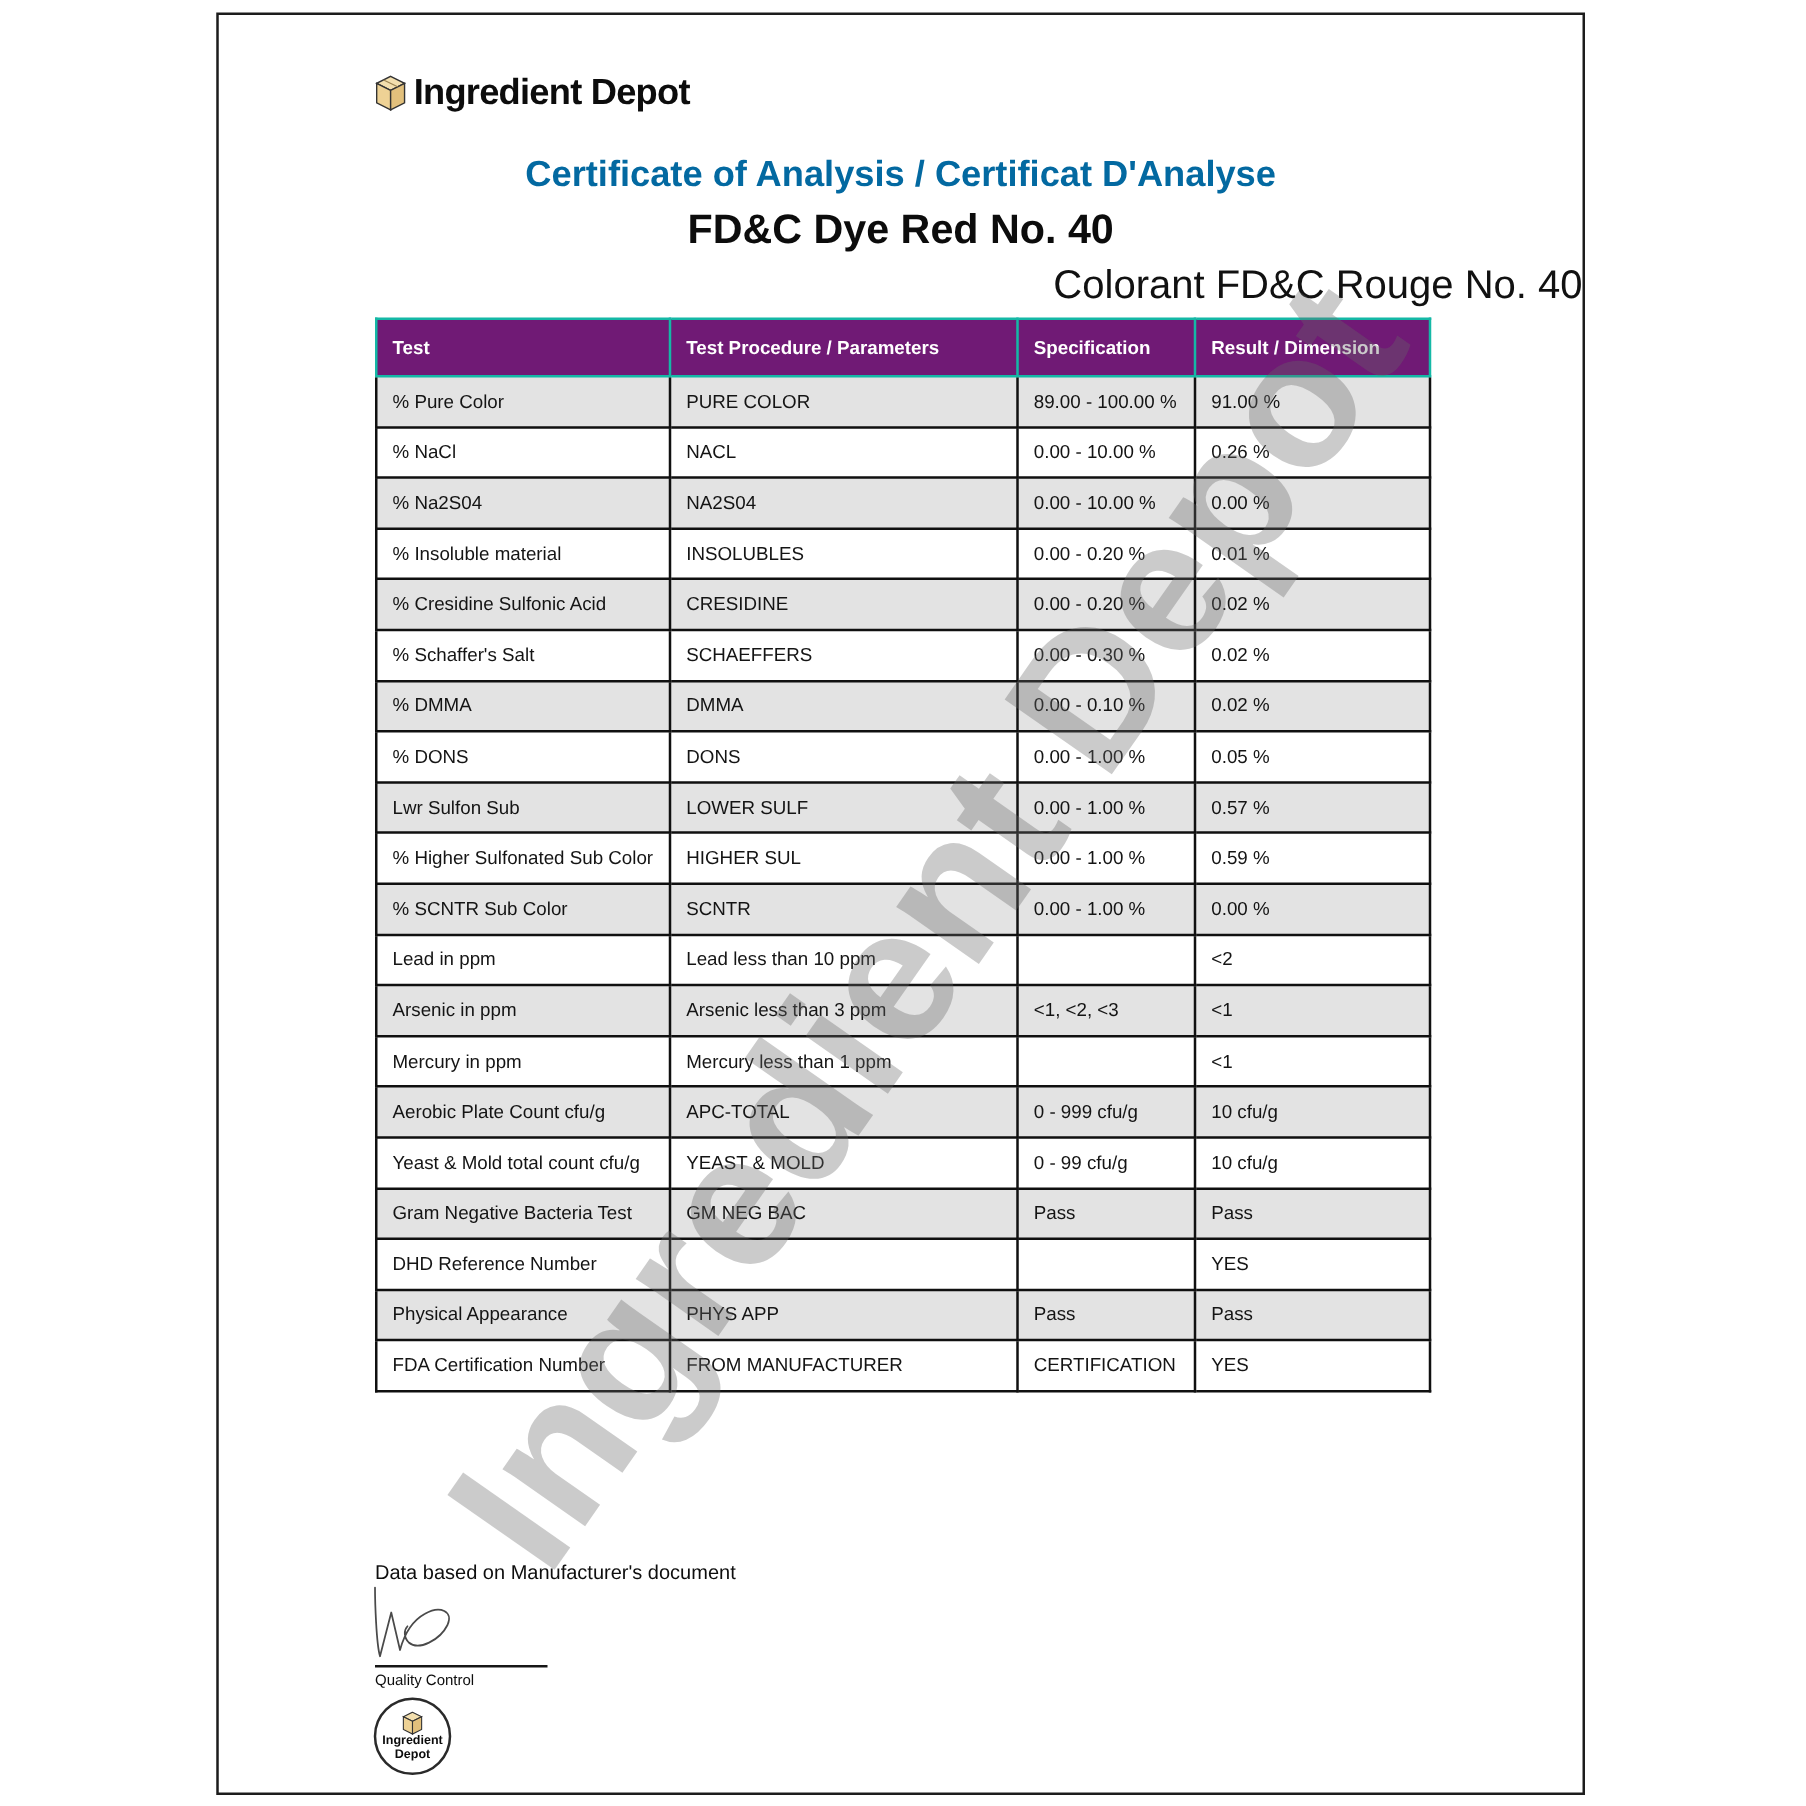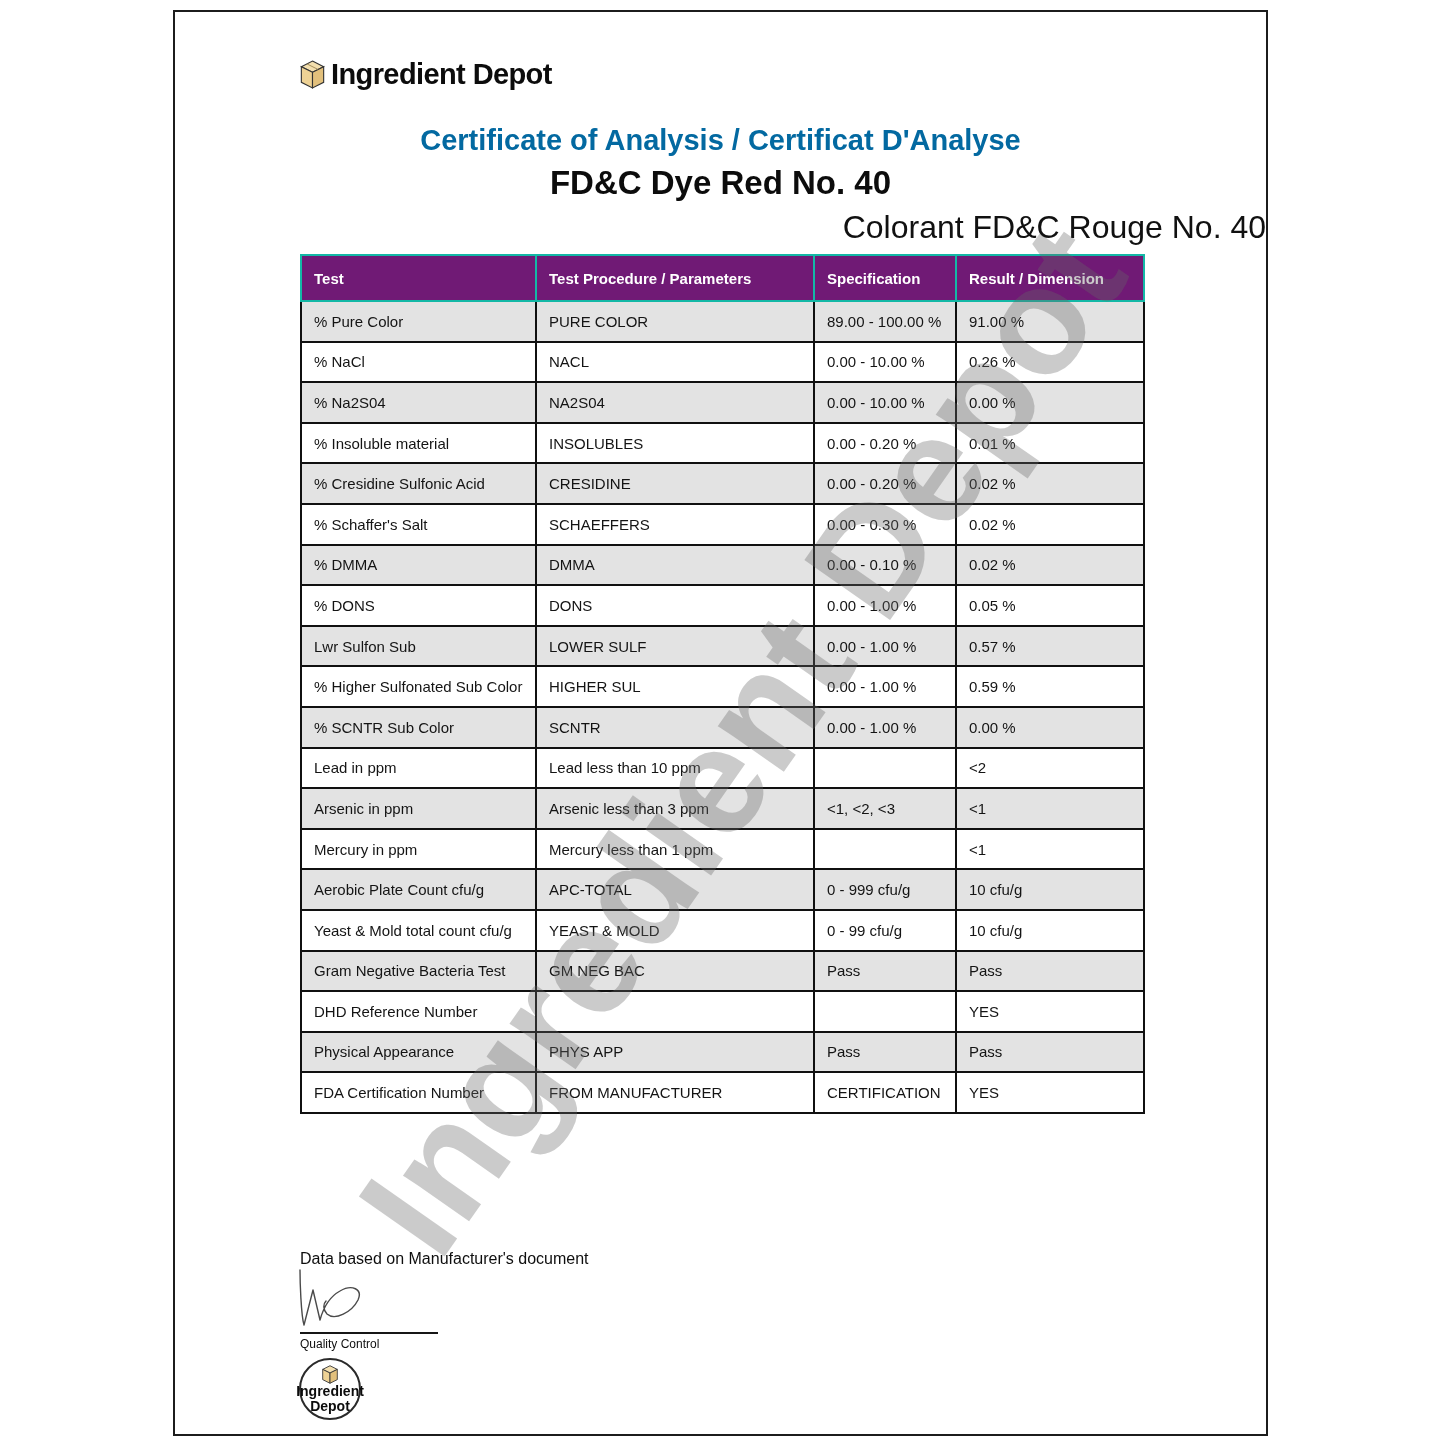--- a/index.html
+++ b/index.html
@@ -28,21 +28,21 @@
   table.coa tbody tr:nth-child(odd) td { background:#e3e3e3; }
 
   .footer-note { position:absolute; left:125px; top:1238px; font-size:16px; color:#0e0e0e;text-align:right; }
   .signature { position:absolute; left:121px; top:1255px; }
   .sig-line { position:absolute; left:125px; top:1320px; width:138px; border-top:2px solid #161616; }
   .sig-role { position:absolute; left:125px; top:1325px; font-size:12px; color:#0e0e0e; }
 
   .stamp { position:absolute; left:124px; top:1346px; width:62px; height:62px;
     border:2px solid #2a2a2a; border-radius:50%; background:#fff;
     display:flex; flex-direction:column; align-items:center; justify-content:center; line-height:1.02; }
-  .stamp .stamp-word { font-size:14px; font-weight:bold; color:#0c0c0c;text-align:center; }
+  .stamp .stamp-word { font-size:10px; font-weight:bold; color:#0c0c0c;text-align:center; }
 
   .watermark { position:absolute; left:742px; top:740px; z-index:9;
     transform:translate(-50%,-50%) rotate(-55deg); transform-origin:center;
     font-size:152px; font-weight:bold; white-space:nowrap;
     color:rgba(104,104,104,0.34); pointer-events:none; }
 </style>
 </head>
 <body>
 
 <div class="page">

